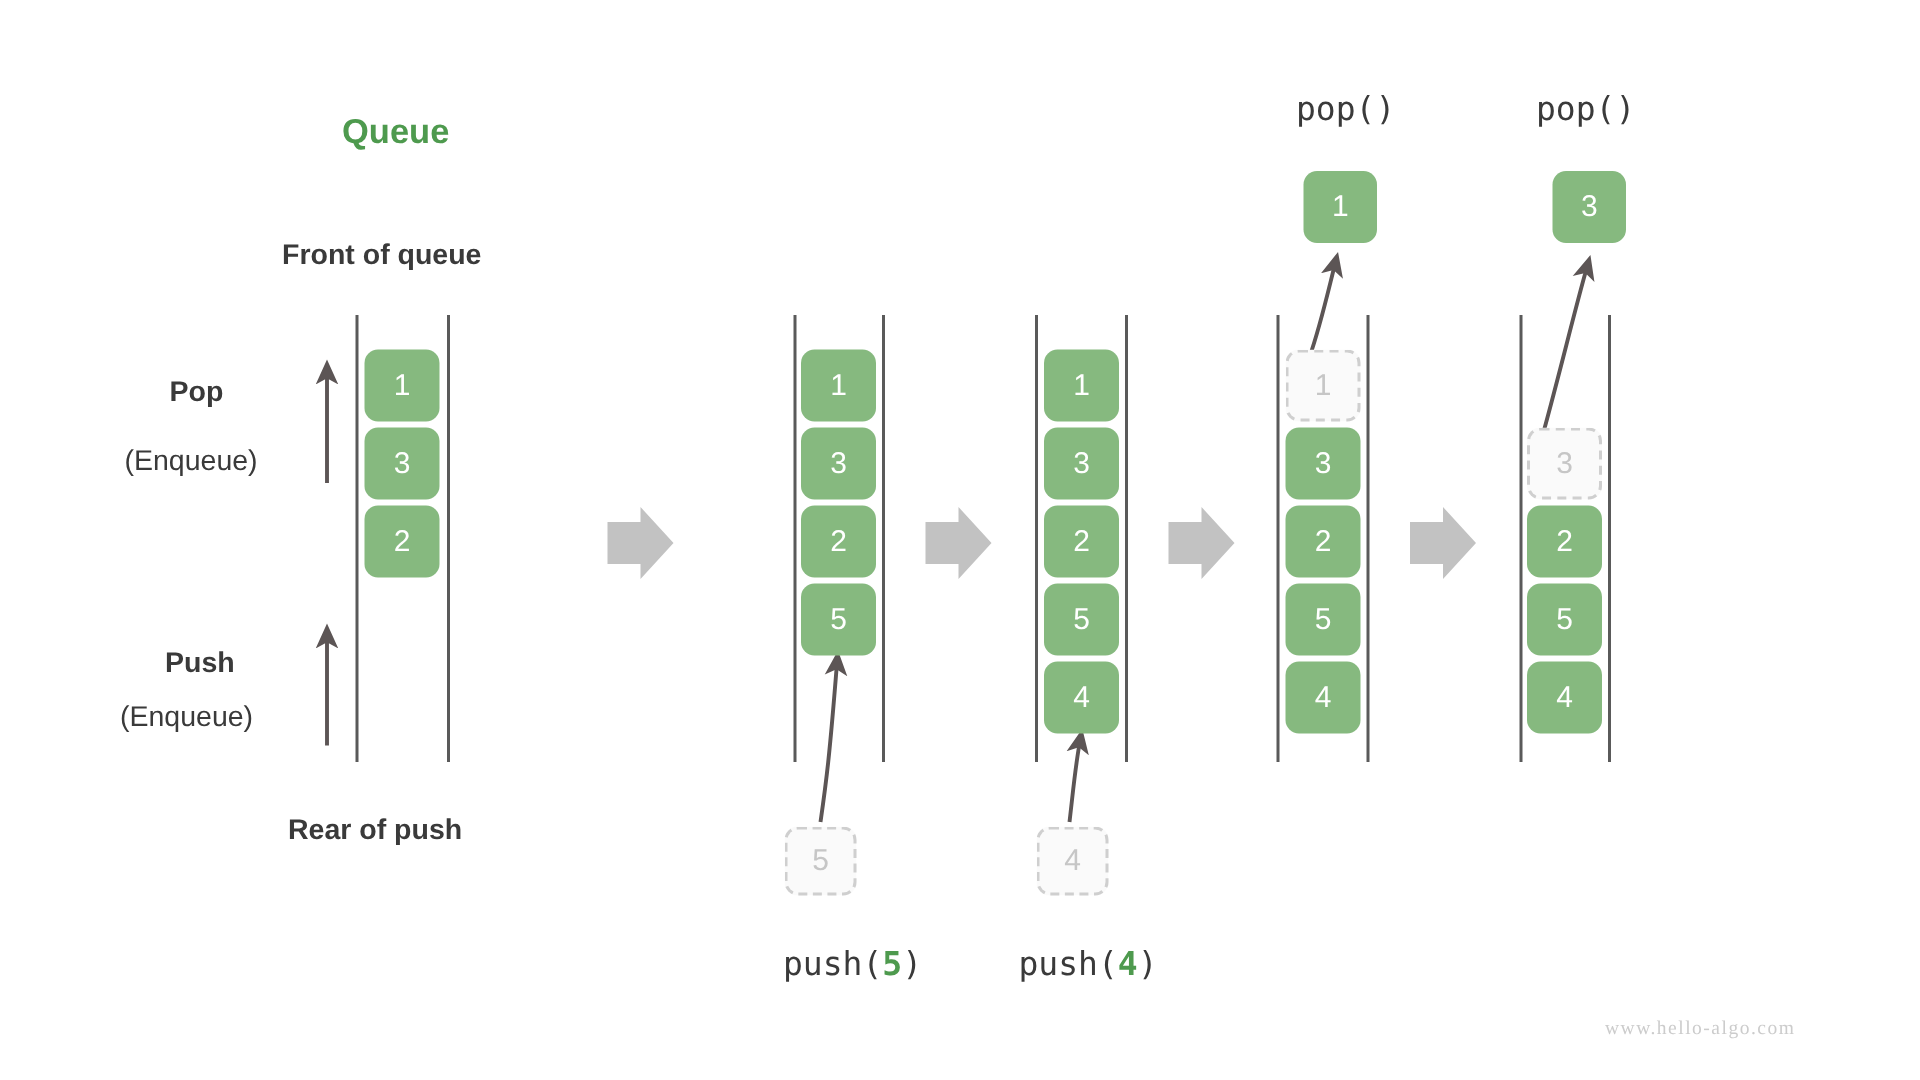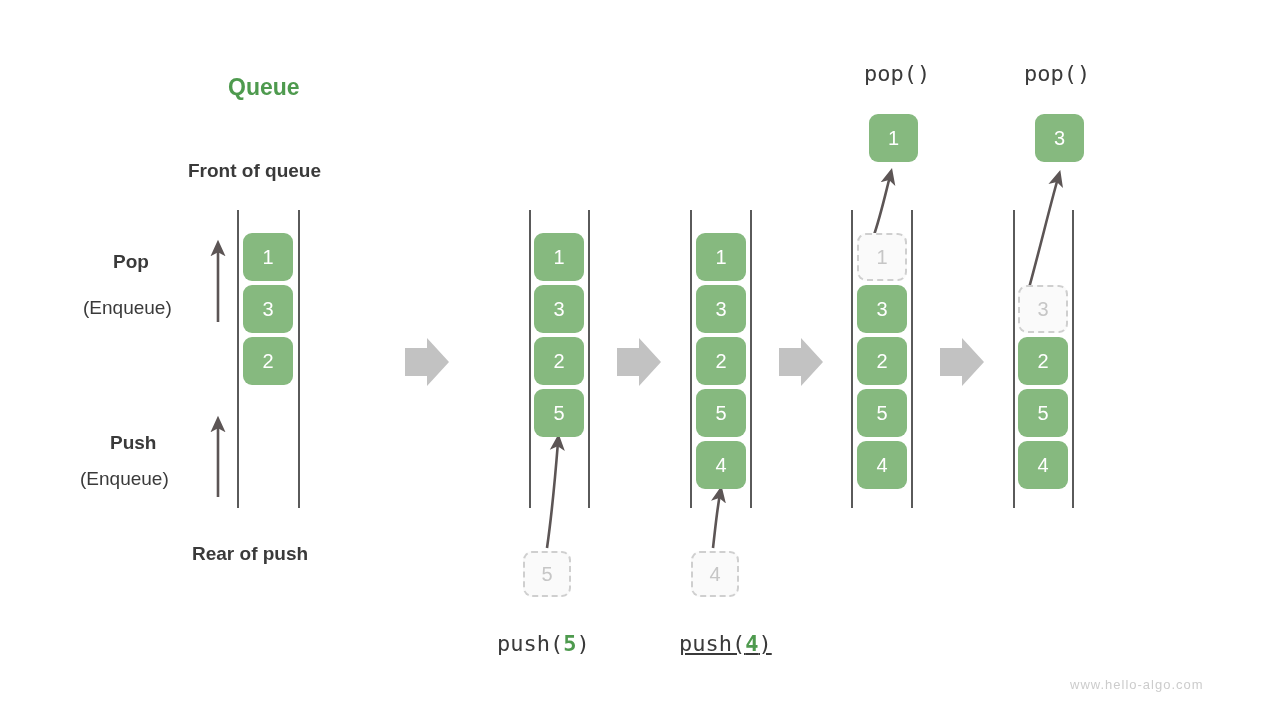--- a/index.html
+++ b/index.html
@@ -48,21 +48,21 @@
     position: absolute;
     font-family: "DejaVu Sans Mono", "Liberation Mono", monospace;
     font-size: 22px;
     color: #3a3a3a;
     white-space: nowrap;
     letter-spacing: 0px;
   }
   .mono .arg { color: #4e9a4e; font-weight: bold; }
   .watermark {
     position: absolute;
-    font-family: Liberation Sans, sans-serif;
+    font-family: Liberation Serif, serif;
     font-size: 13px;
     color: #cccccc;
     white-space: nowrap;
     letter-spacing: 1px;
     text-align: right;
   }
 
   
   .rail {
     position: absolute;
@@ -172,36 +172,36 @@
     <div class="rail" style="left:529px; top:210px; height:298px;"></div>
     <div class="rail" style="left:588px; top:210px; height:298px;"></div>
 
     <div class="box filled" style="left:534px; top:233px; width:50px; height:48px;">1</div>
     <div class="box filled" style="left:534px; top:285px; width:50px; height:48px;">3</div>
     <div class="box filled" style="left:534px; top:337px; width:50px; height:48px;">2</div>
     <div class="box filled" style="left:534px; top:389px; width:50px; height:48px;">5</div>
 
     <div class="box ghost" style="left:523px; top:551px; width:48px; height:46px;">5</div>
 
-    <div class="mono" style="left:497px; top:631px;"><span>push</span>(<span class="arg">5</span>)</div>
+    <div class="mono" style="left:522px; top:631px;"><span>push</span>(<span class="arg">5</span>)</div>
   </div>
 
   <div>
     <div class="rail" style="left:690px; top:210px; height:298px;"></div>
     <div class="rail" style="left:750px; top:210px; height:298px;"></div>
 
     <div class="box filled" style="left:696px; top:233px; width:50px; height:48px;">1</div>
     <div class="box filled" style="left:696px; top:285px; width:50px; height:48px;">3</div>
     <div class="box filled" style="left:696px; top:337px; width:50px; height:48px;">2</div>
     <div class="box filled" style="left:696px; top:389px; width:50px; height:48px;">5</div>
     <div class="box filled" style="left:696px; top:441px; width:50px; height:48px;">4</div>
 
     <div class="box ghost" style="left:691px; top:551px; width:48px; height:46px;">4</div>
 
-    <div class="mono" style="left:679px; top:631px;text-decoration:underline;"><span>push</span>(<span class="arg">4</span>)</div>
+    <div class="mono" style="left:679px; top:631px;"><span>push</span>(<span class="arg">4</span>)</div>
   </div>
 
   <div>
     <div class="mono" style="left:864px; top:61px;">pop()</div>
 
     <div class="box filled" style="left:869px; top:114px; width:49px; height:48px;">1</div>
 
     <div class="rail" style="left:851px; top:210px; height:298px;"></div>
     <div class="rail" style="left:911px; top:210px; height:298px;"></div>
 

